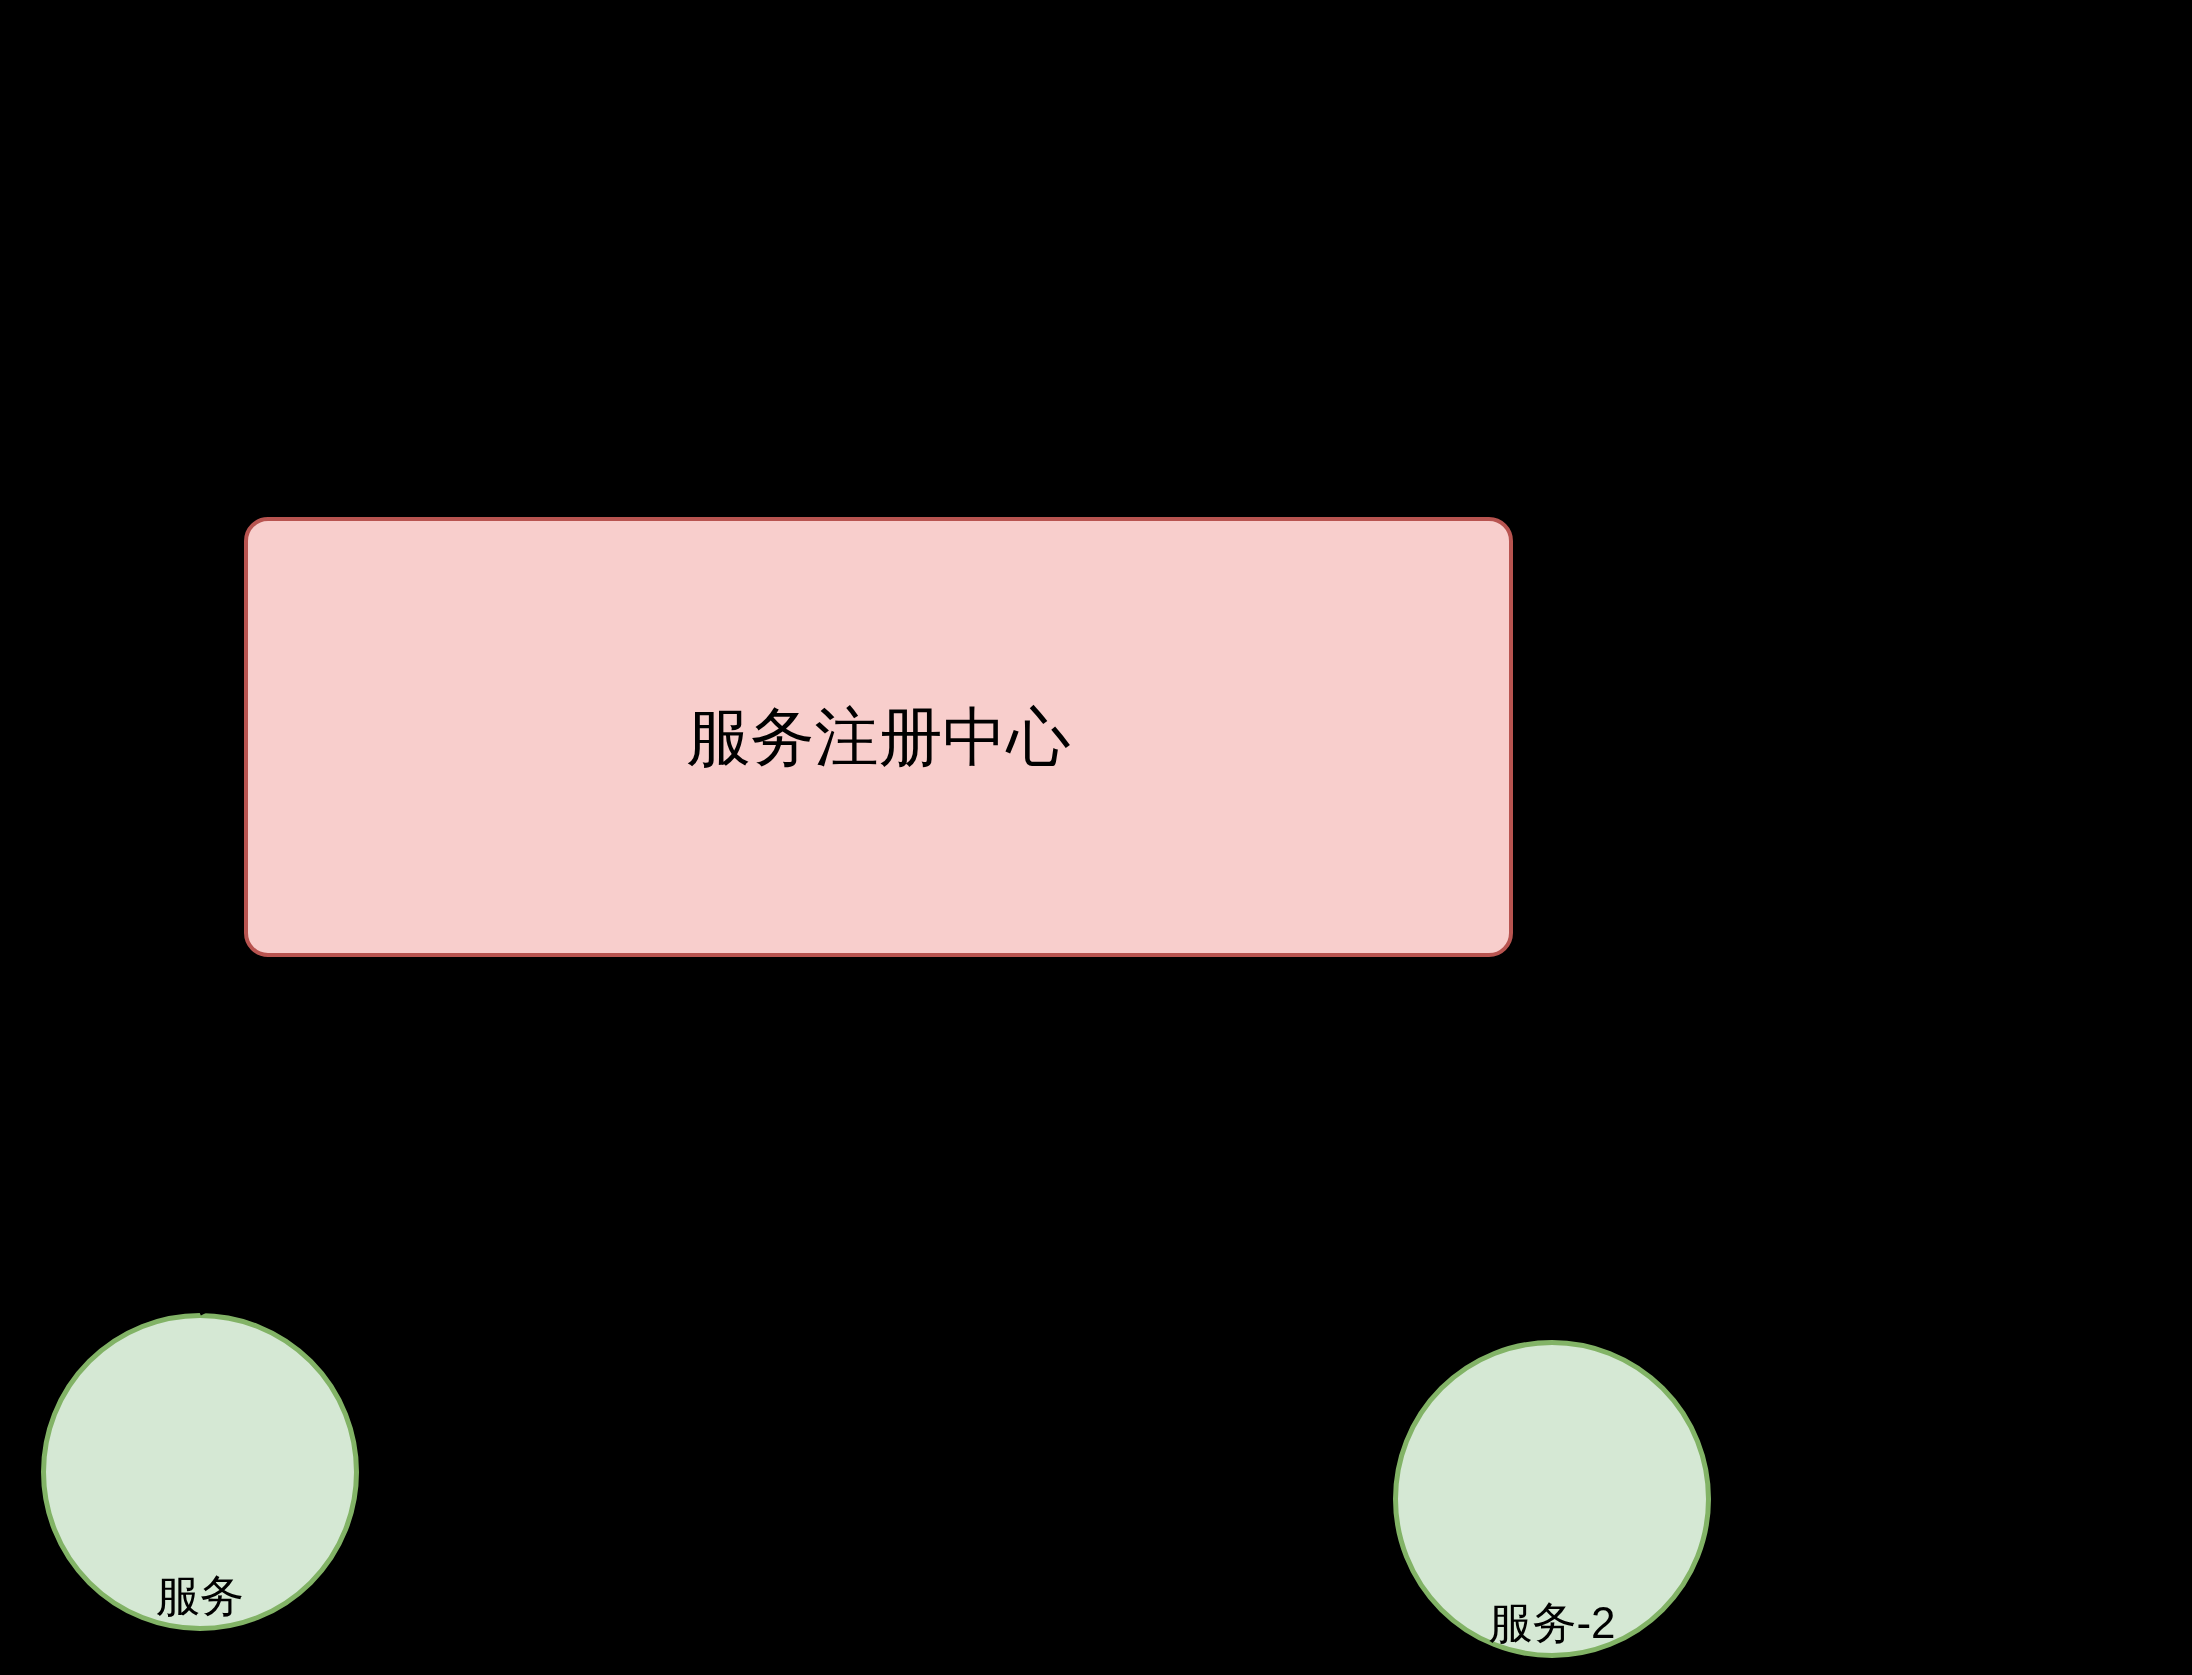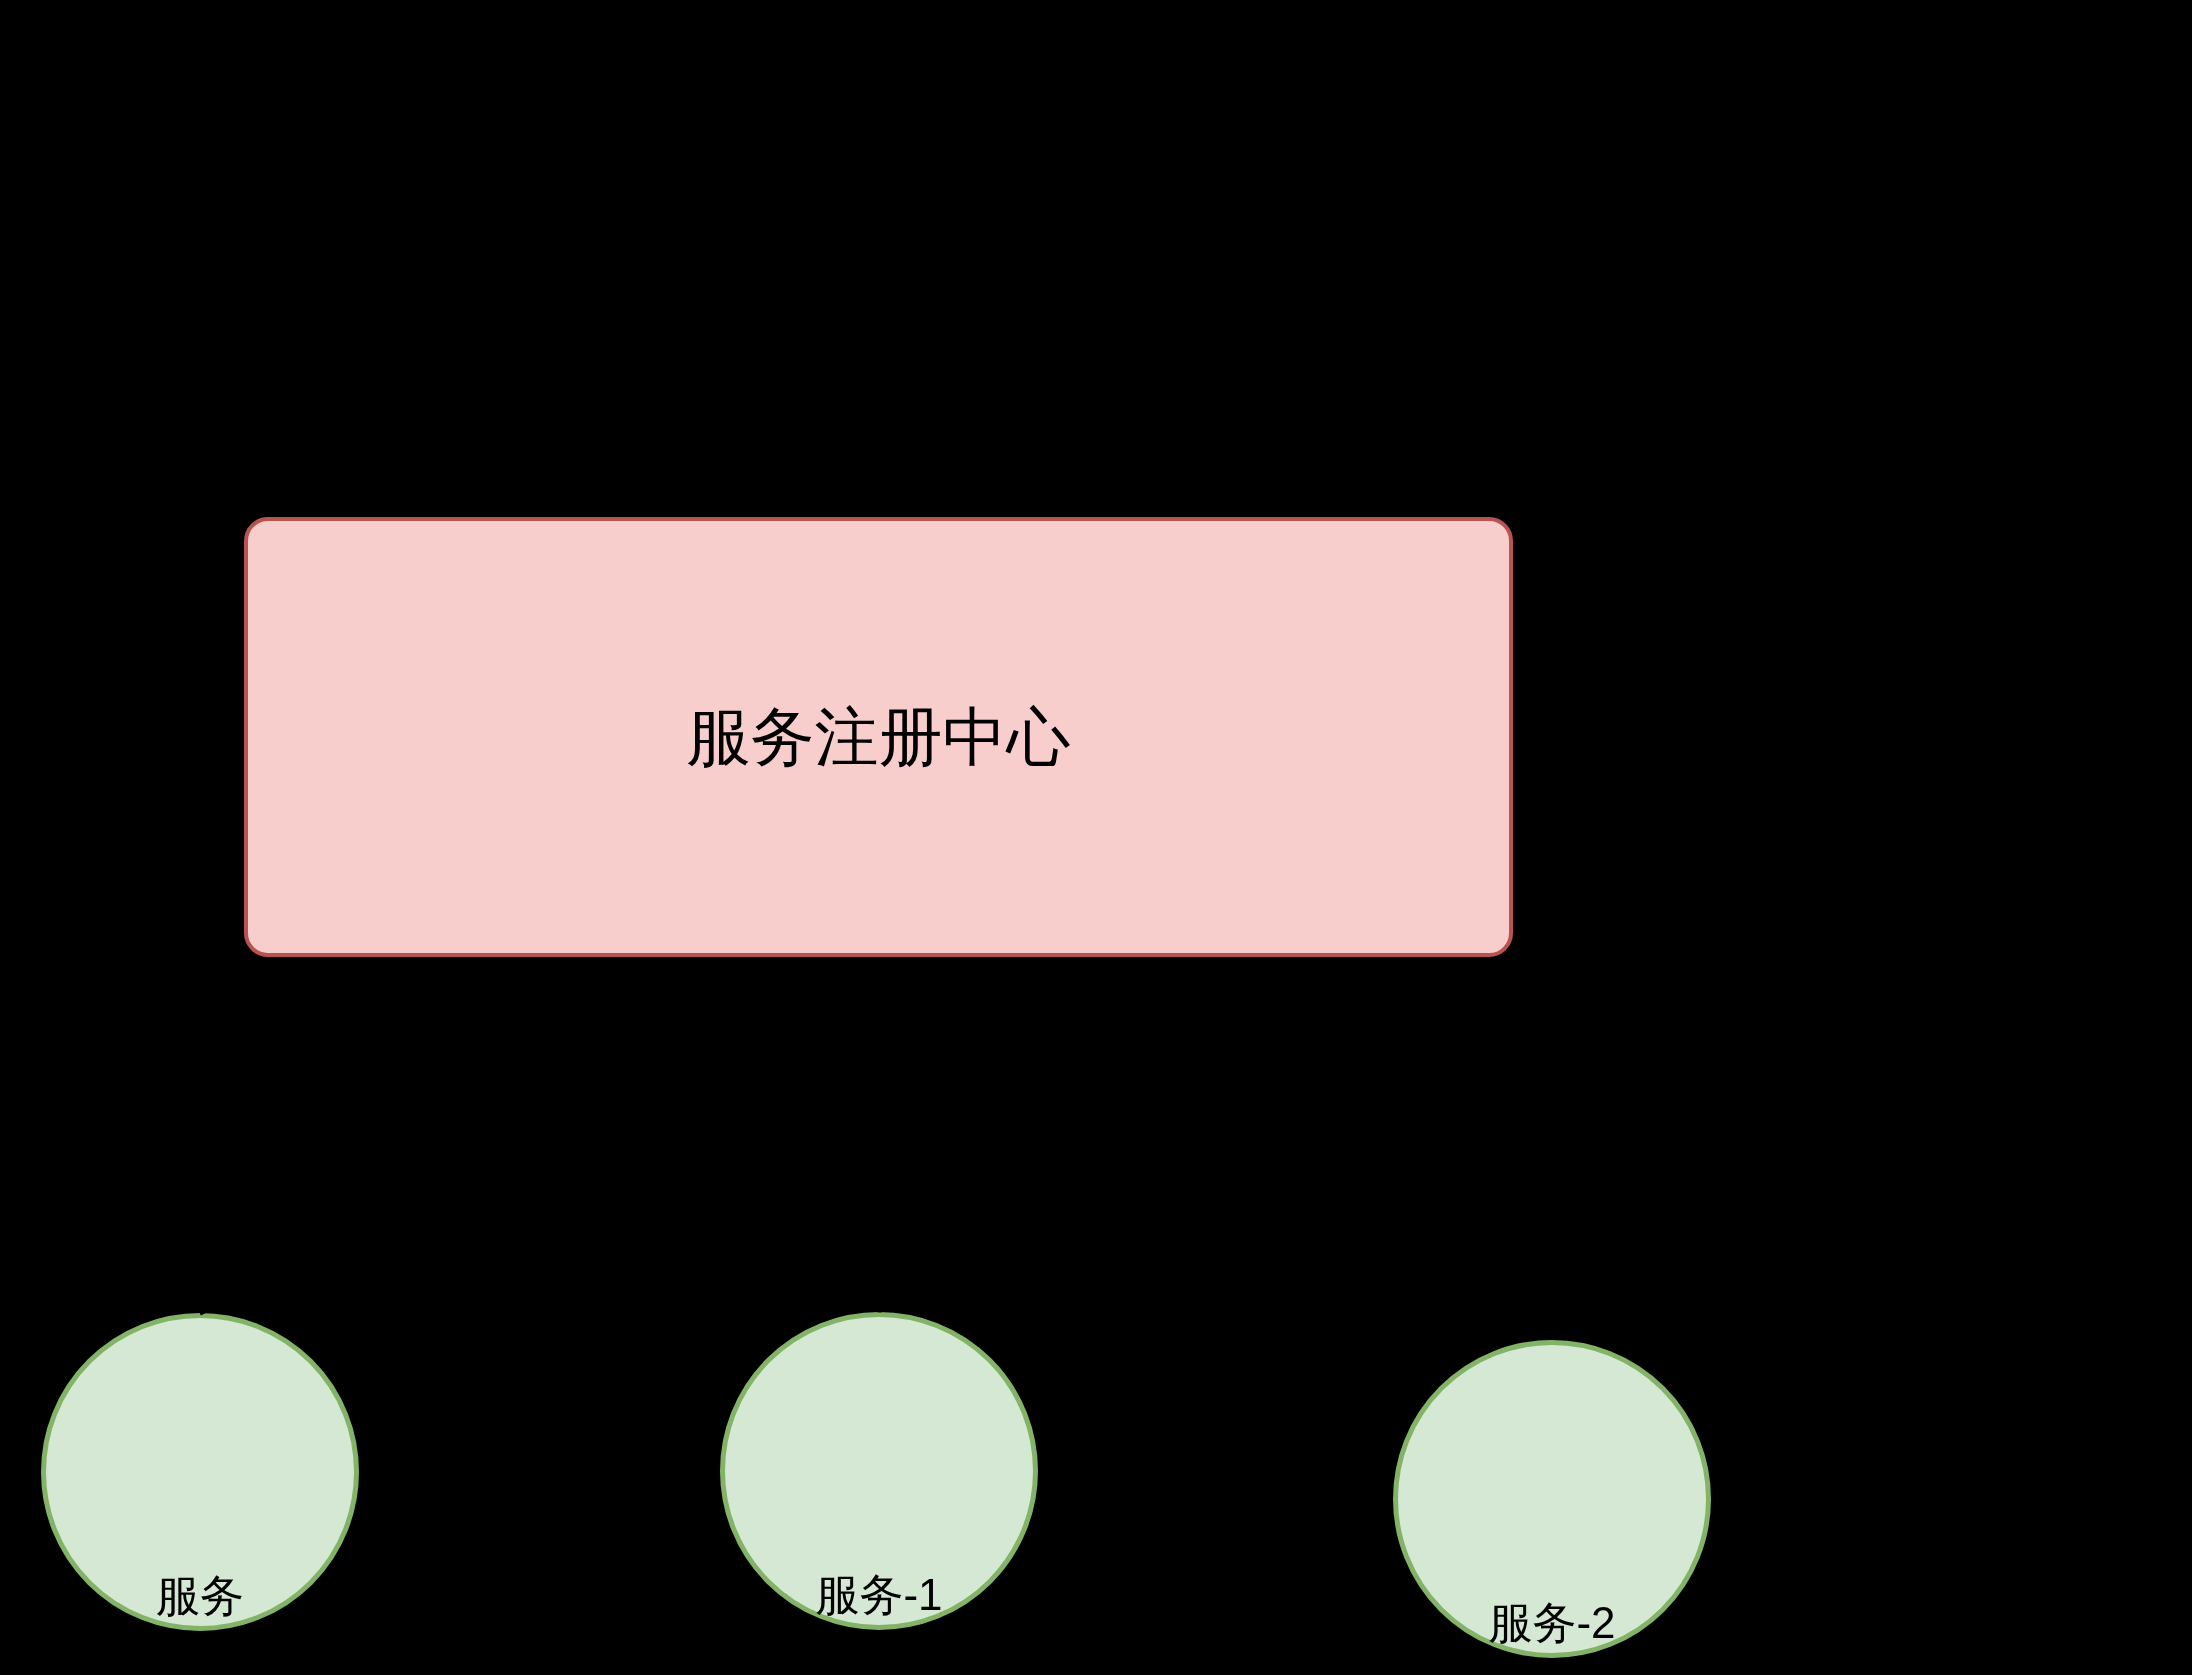--- a/index.html
+++ b/index.html
@@ -97,23 +97,20 @@
 <div id="canvas">
 
 
   <div class="registry">
     <span>服务注册中心</span>
   </div>
 
   <div class="service-circle service-1">
     <span>服务</span>
   </div>
-  <div class="service-circle service-2">
-    <span>服务-1</span>
-  </div>
   <div class="service-circle service-3">
     <span>服务-2</span>
   </div>
 
   <svg id="connectors" width="2193" height="1676" viewBox="0 0 2204 1684">
     <defs>
       <marker id="arrow" markerWidth="12" markerHeight="12" refX="9" refY="5" orient="auto" markerUnits="strokeWidth">
         <path class="arrowhead" d="M 0 0 L 10 5 L 0 10 z"></path>
       </marker>
     </defs>

